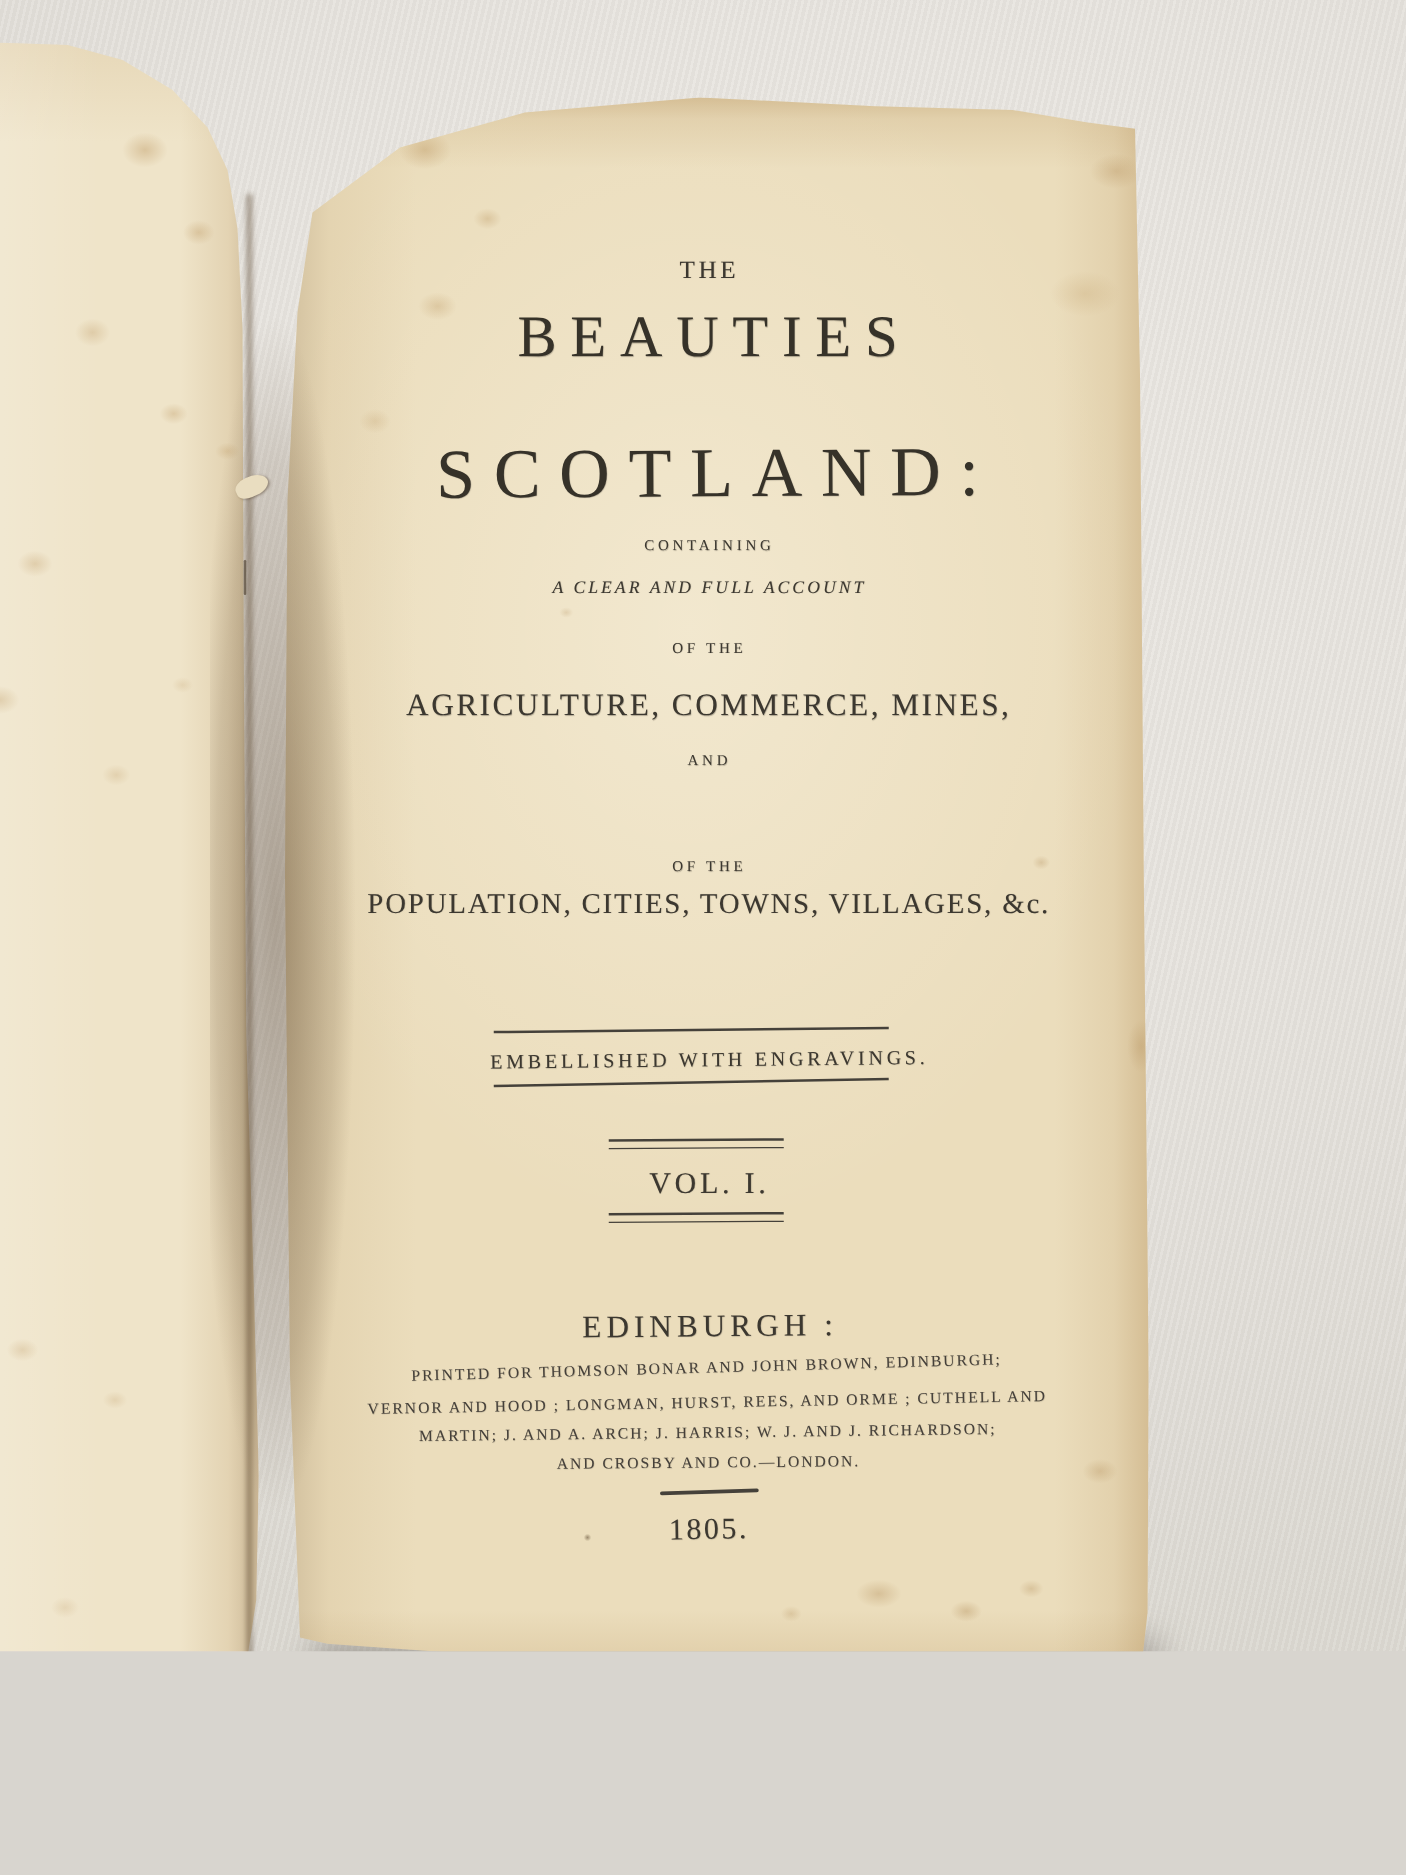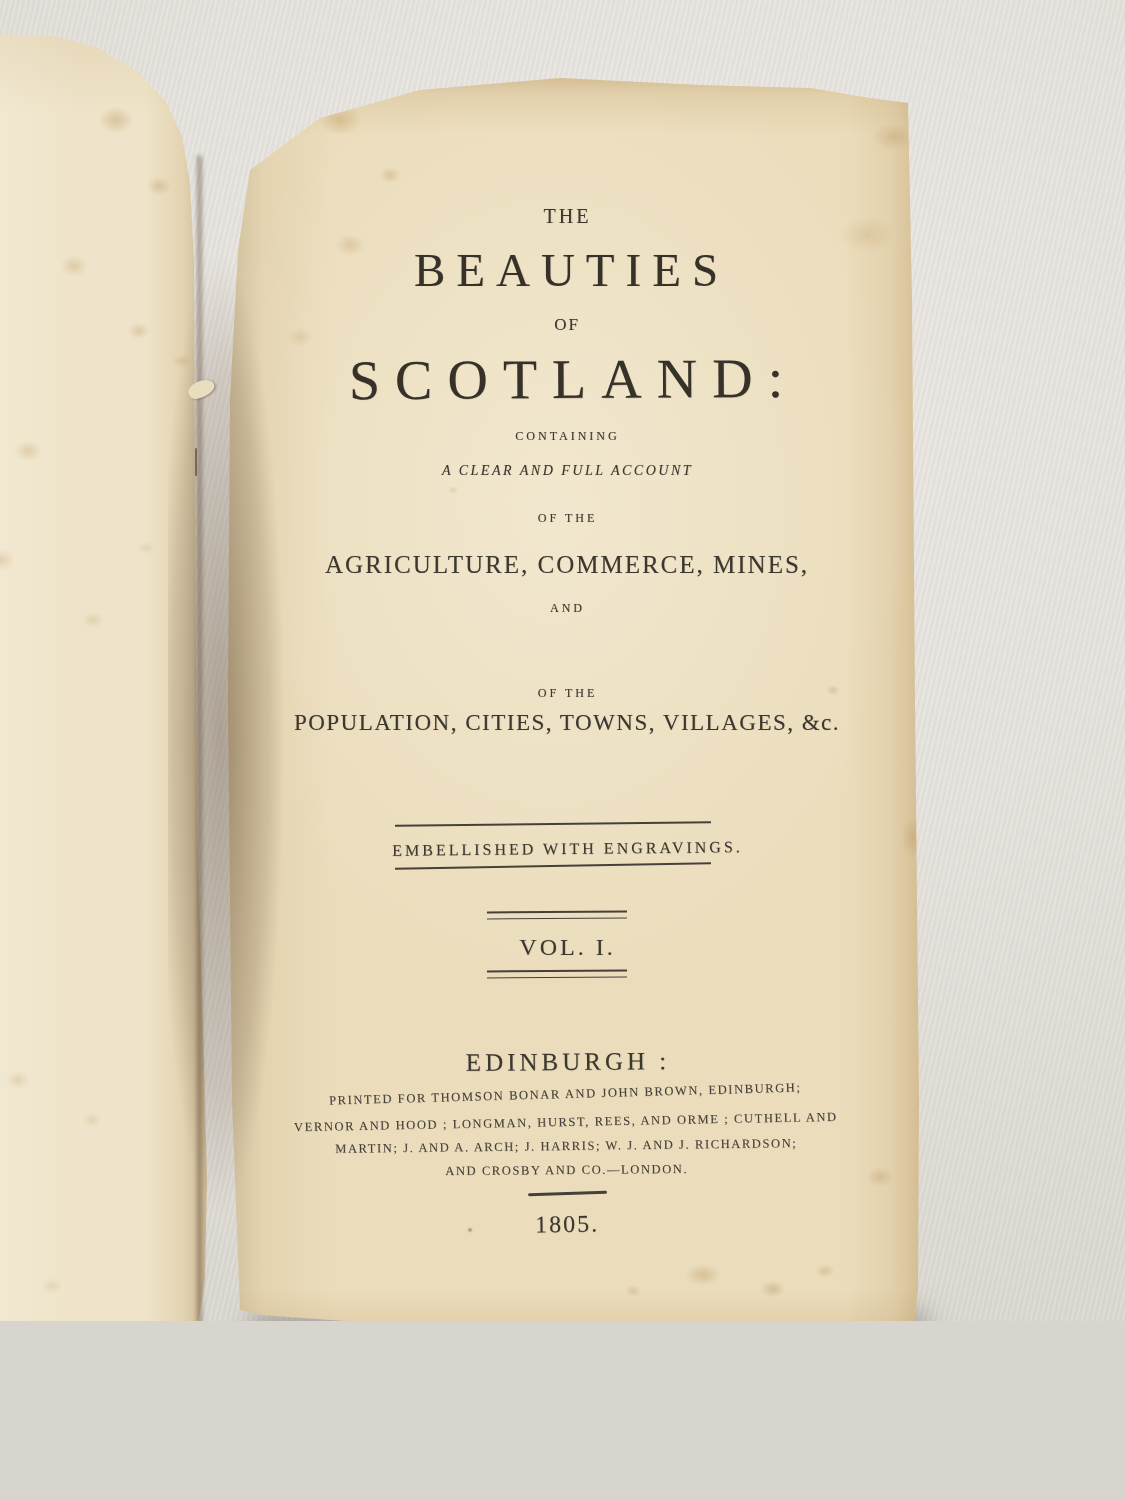--- a/index.html
+++ b/index.html
@@ -164,21 +164,20 @@
   <div class="fabric"></div>
 
   <div class="shadow-main"></div>
   <div class="shadow-left"></div>
 
   <div class="left-page"></div>
 
   <div class="title-page">
     <div class="line t-the">THE</div>
     <div class="line t-beauties">BEAUTIES</div>
-    <div class="line t-of">OF</div>
     <div class="line t-scotland">SCOTLAND:</div>
     <div class="line t-containing">CONTAINING</div>
     <div class="line t-account">A CLEAR AND FULL ACCOUNT</div>
     <div class="line t-ofthe1">OF THE</div>
     <div class="line t-agri">AGRICULTURE, COMMERCE, MINES,</div>
     <div class="line t-and">AND</div>
     <div class="line t-ofthe2">OF THE</div>
     <div class="line t-pop">POPULATION, CITIES, TOWNS, VILLAGES, &amp;c.</div>
 
     <div class="rule rule-a"></div>

